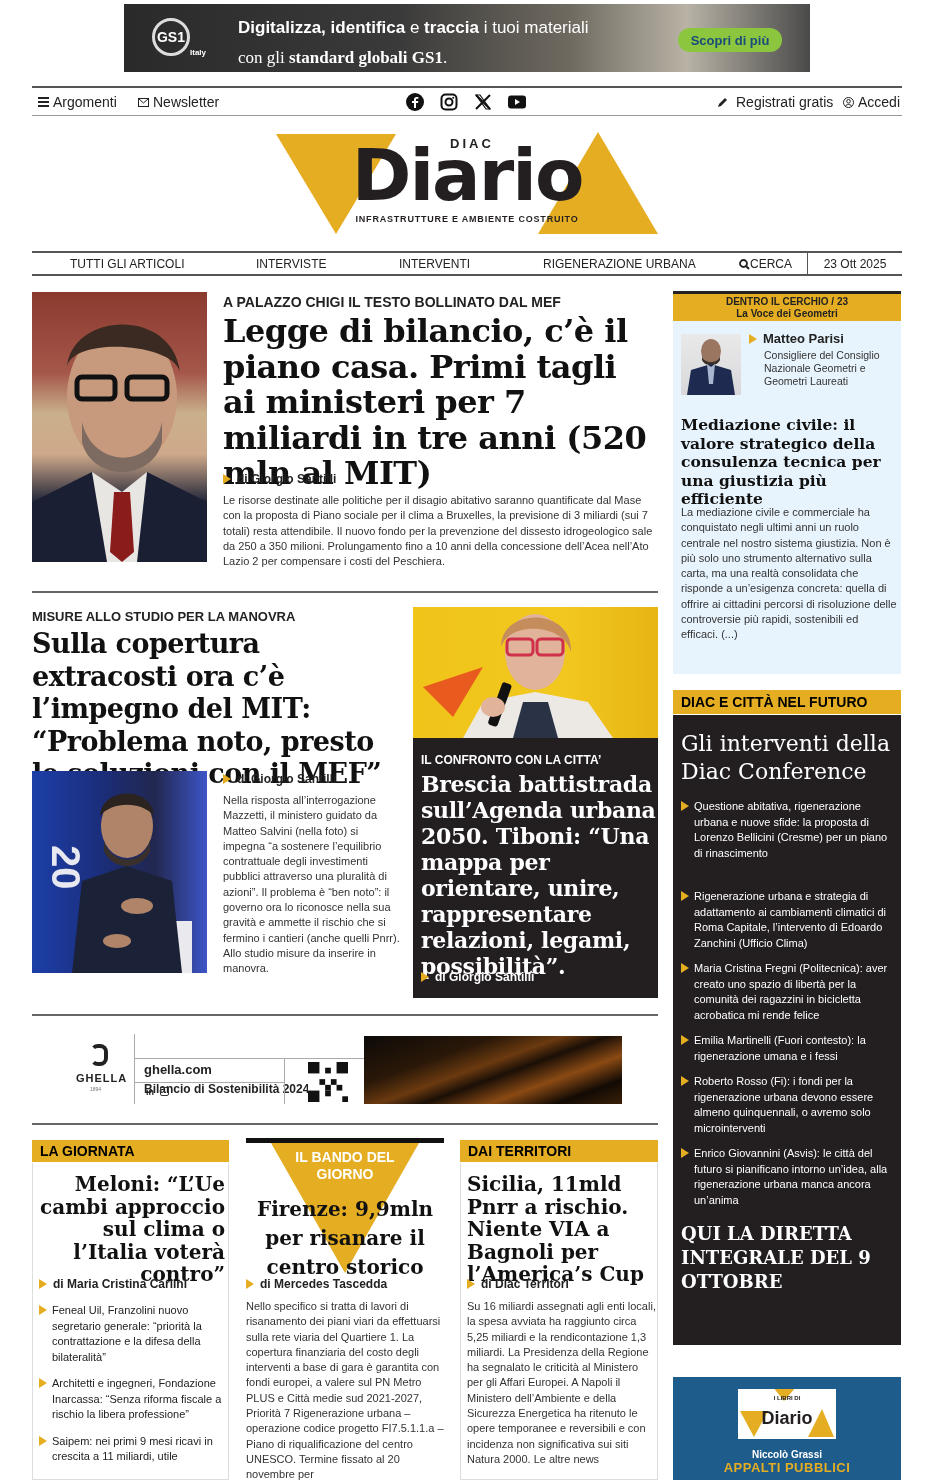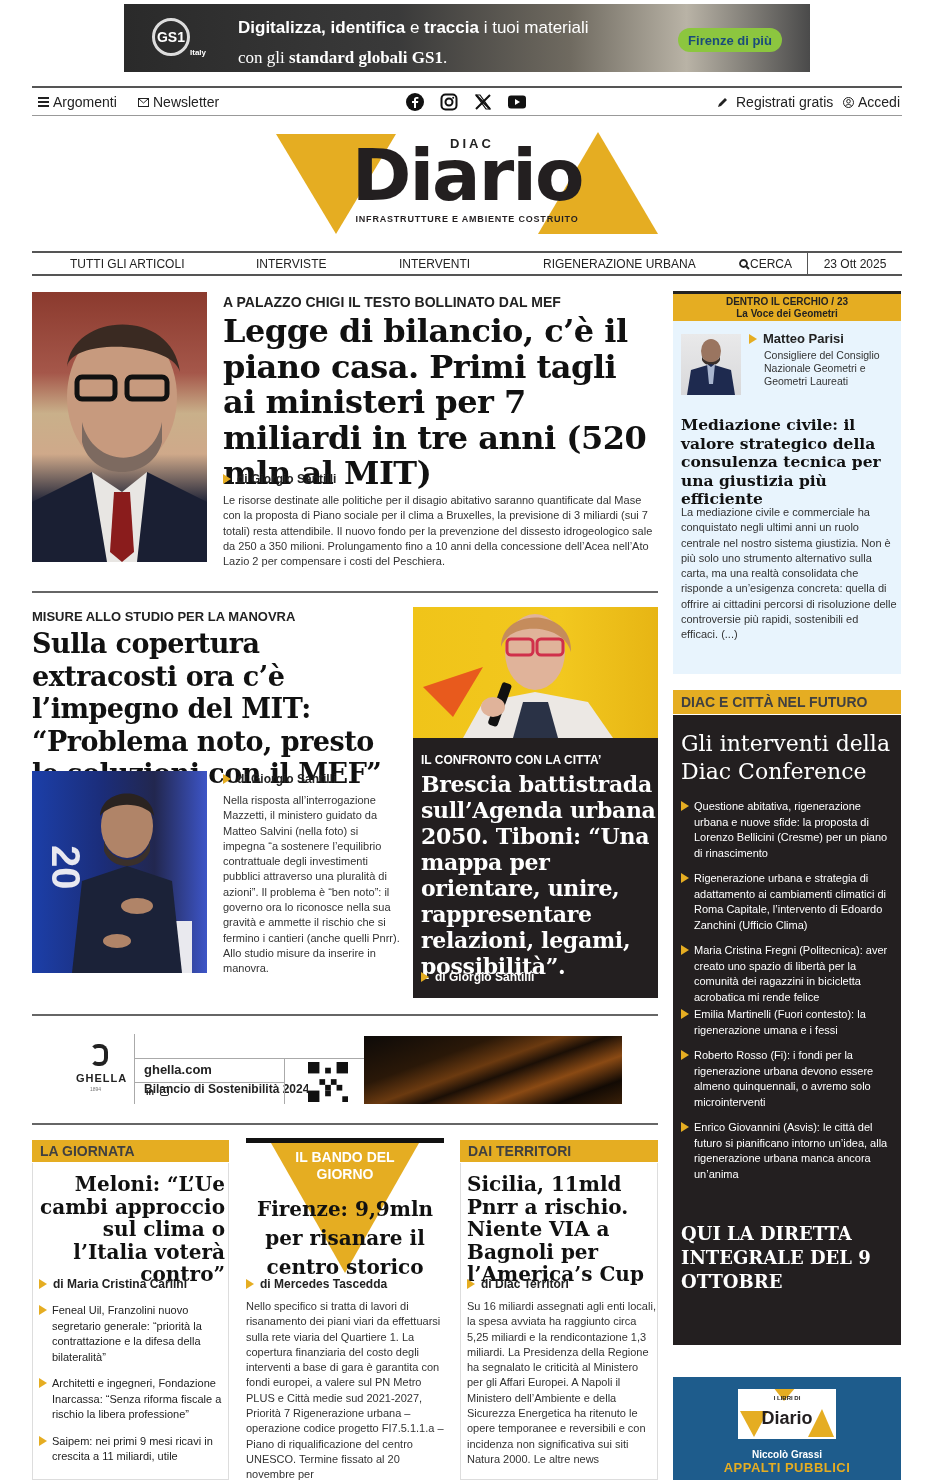--- a/index.html
+++ b/index.html
@@ -33,41 +33,41 @@
   .tri { width: 0; height: 0; border-top: 5px solid transparent; border-bottom: 5px solid transparent; border-left: 8px solid #e5ad22; display: inline-block; flex-shrink: 0; }
   .body-txt { font-size: 11px; line-height: 15.3px; color: #333; }
 
   .photo { overflow: hidden; }
   .hline { height: 2px; background: #666; }
 
   
   .cerchio { left: 673px; top: 291px; width: 228px; height: 383px; background: #e8f4fd; border-top: 3px solid #222; }
   .cerchio-head { width: 100%; height: 27px; background: #e5ad22; text-align: center; font-size: 10px; font-weight: bold; line-height: 12px; padding-top: 2px; }
   .dark-box { background: #231f20; color: #fff; }
-  .y-head { background: #e5ad22; color: #404040; font-weight: bold; font-size: 14px; padding: 3px 8px; white-space: nowrap; }
+  .y-head { background: #e5ad22; color: #000000; font-weight: bold; font-size: 14px; padding: 3px 8px; white-space: nowrap; }
   .list-item { display: flex; gap: 5px; font-size: 11px; line-height: 15.5px; }
   .list-item .tri { margin-top: 2px; }
 
   .col-box { border: 1px solid #ddd; border-top: none; }
 </style>
 </head>
 <body>
 
 <div class="abs ad-top">
   <div class="abs gs1-logo">
       <span>GS1</span>
     </div>
   <div class="abs gs1-italy">Italy</div>
   <div class="abs ad-line" style="top:14px;">
     <b>Digitalizza, identifica</b><span> e </span><b>traccia</b><span> i tuoi materiali</span>
   </div>
   <div class="abs ad-line" style="top:44px;font-family:Liberation Serif, serif;">
     <span>con gli </span><b>standard globali GS1</b><span>.</span>
   </div>
-  <div class="abs ad-btn">Firenze di più</div>
+  <div class="abs ad-btn">Scopri di più</div>
 </div>
 
 <div class="abs topbar">
   <div class="abs tb-item" style="left:6px;">
     <svg width="11" height="10" viewBox="0 0 11 10">
         <rect y="0" width="11" height="2" fill="#222"></rect>
         <rect y="4" width="11" height="2" fill="#222"></rect>
         <rect y="8" width="11" height="2" fill="#222"></rect>
       </svg>
     <span>Argomenti</span>
@@ -303,29 +303,29 @@
   <div class="abs" style="left:91px;top:55px;width:130px;font-size:10.5px;line-height:13px;color:#333;">Consigliere del Consiglio Nazionale Geometri e Geometri Laureati</div>
   <div class="abs serif" style="left:8px;top:122px;width:216px;font-size:15.5px;line-height:18.5px;font-weight:bold;color:#111;">Mediazione civile: il valore strategico della consulenza tecnica per una giustizia più efficiente</div>
   <div class="abs" style="left:8px;top:211px;width:216px;font-size:11px;line-height:15.3px;color:#333;">La mediazione civile e commerciale ha conquistato negli ultimi anni un ruolo centrale nel nostro sistema giustizia. Non è più solo uno strumento alternativo sulla carta, ma una realtà consolidata che risponde a un’esigenza concreta: quella di offrire ai cittadini percorsi di risoluzione delle controversie più rapidi, sostenibili ed efficaci. (...)</div>
 </div>
 
 <div class="abs" style="left:673px;top:690px;width:228px;height:655px;">
   <div class="y-head" style="font-size:14px;padding:4px 8px;">DIAC E CITTÀ NEL FUTURO</div>
   <div class="abs dark-box" style="left:0;top:25px;width:228px;height:630px;">
     <div class="abs serif" style="left:8px;top:15px;width:215px;font-size:22px;line-height:28px;color:#fff;">Gli interventi della Diac Conference</div>
     <div class="abs" style="left:8px;top:84px;width:215px;color:#fff;">
+      <div class="list-item" style="margin-bottom:28px;">
+          <span class="tri"></span>
+          <span>Questione abitativa, rigenerazione urbana e nuove sfide: la proposta di Lorenzo Bellicini (Cresme) per un piano di rinascimento</span>
+        </div>
       <div class="list-item" style="margin-bottom:10px;">
           <span class="tri"></span>
-          <span>Questione abitativa, rigenerazione urbana e nuove sfide: la proposta di Lorenzo Bellicini (Cresme) per un piano di rinascimento</span>
+          <span>Rigenerazione urbana e strategia di adattamento ai cambiamenti climatici di Roma Capitale, l’intervento di Edoardo Zanchini (Ufficio Clima)</span>
         </div>
       <div class="list-item" style="margin-bottom:10px;">
-          <span class="tri"></span>
-          <span>Rigenerazione urbana e strategia di adattamento ai cambiamenti climatici di Roma Capitale, l’intervento di Edoardo Zanchini (Ufficio Clima)</span>
-        </div>
-      <div class="list-item" style="margin-bottom:2px;">
           <span class="tri"></span>
           <span>Maria Cristina Fregni (Politecnica): aver creato uno spazio di libertà per la comunità dei ragazzini in bicicletta acrobatica mi rende felice</span>
         </div>
       <div class="list-item" style="margin-bottom:10px;">
           <span class="tri"></span>
           <span>Emilia Martinelli (Fuori contesto): la rigenerazione umana e i fessi</span>
         </div>
       <div class="list-item" style="margin-bottom:10px;">
           <span class="tri"></span>
           <span>Roberto Rosso (Fi): i fondi per la rigenerazione urbana devono essere almeno quinquennali, o avremo solo microinterventi</span>

